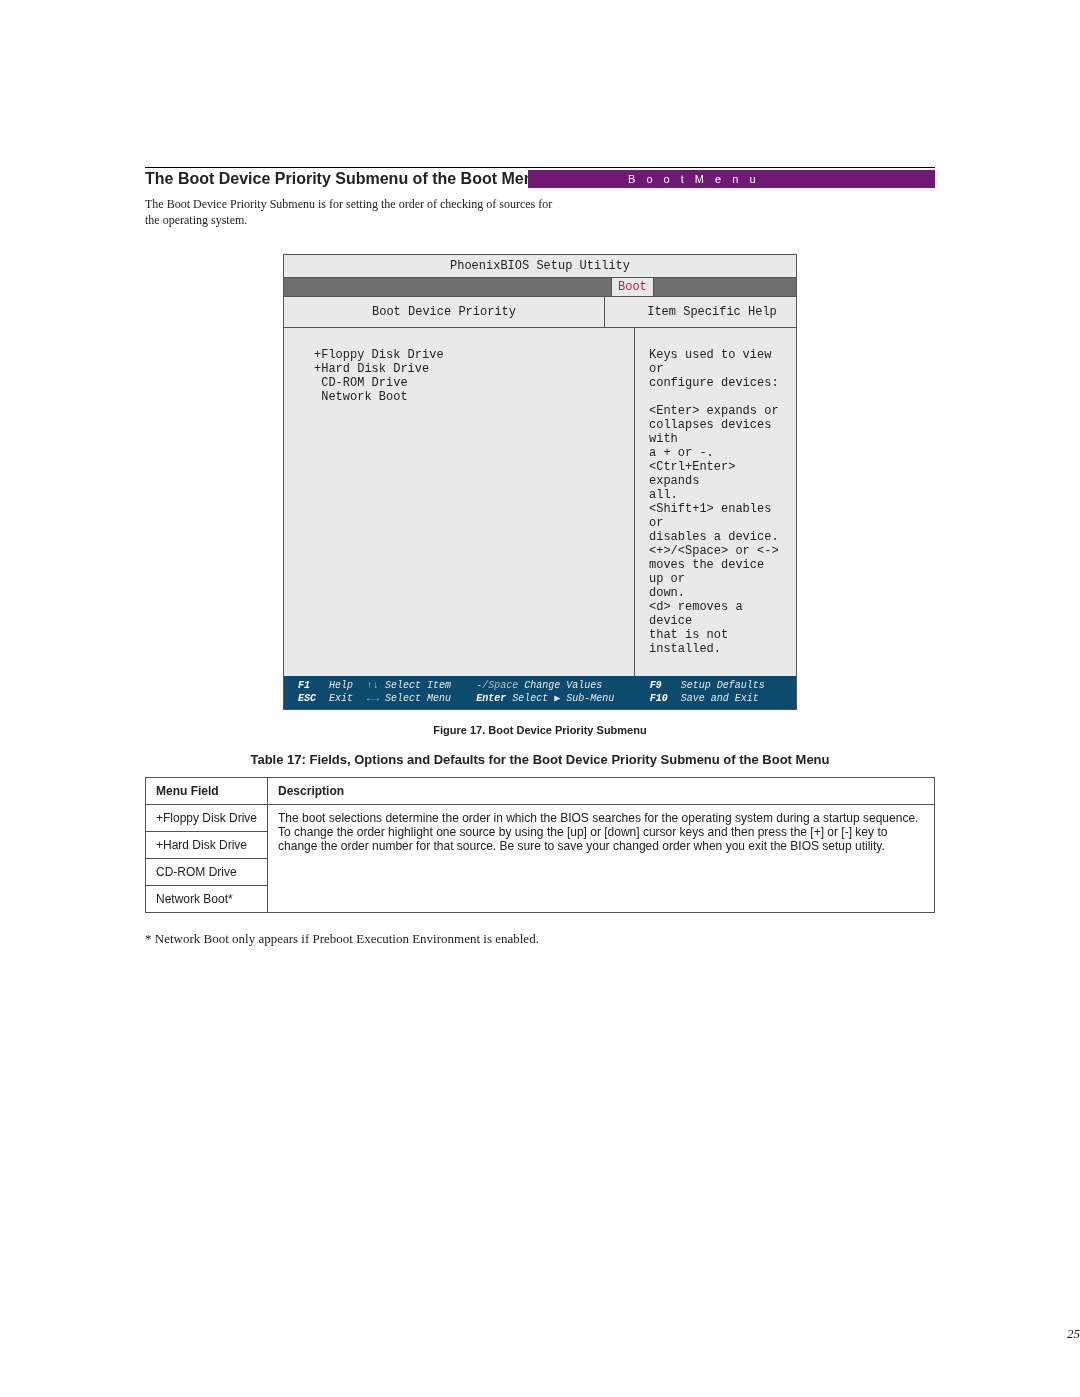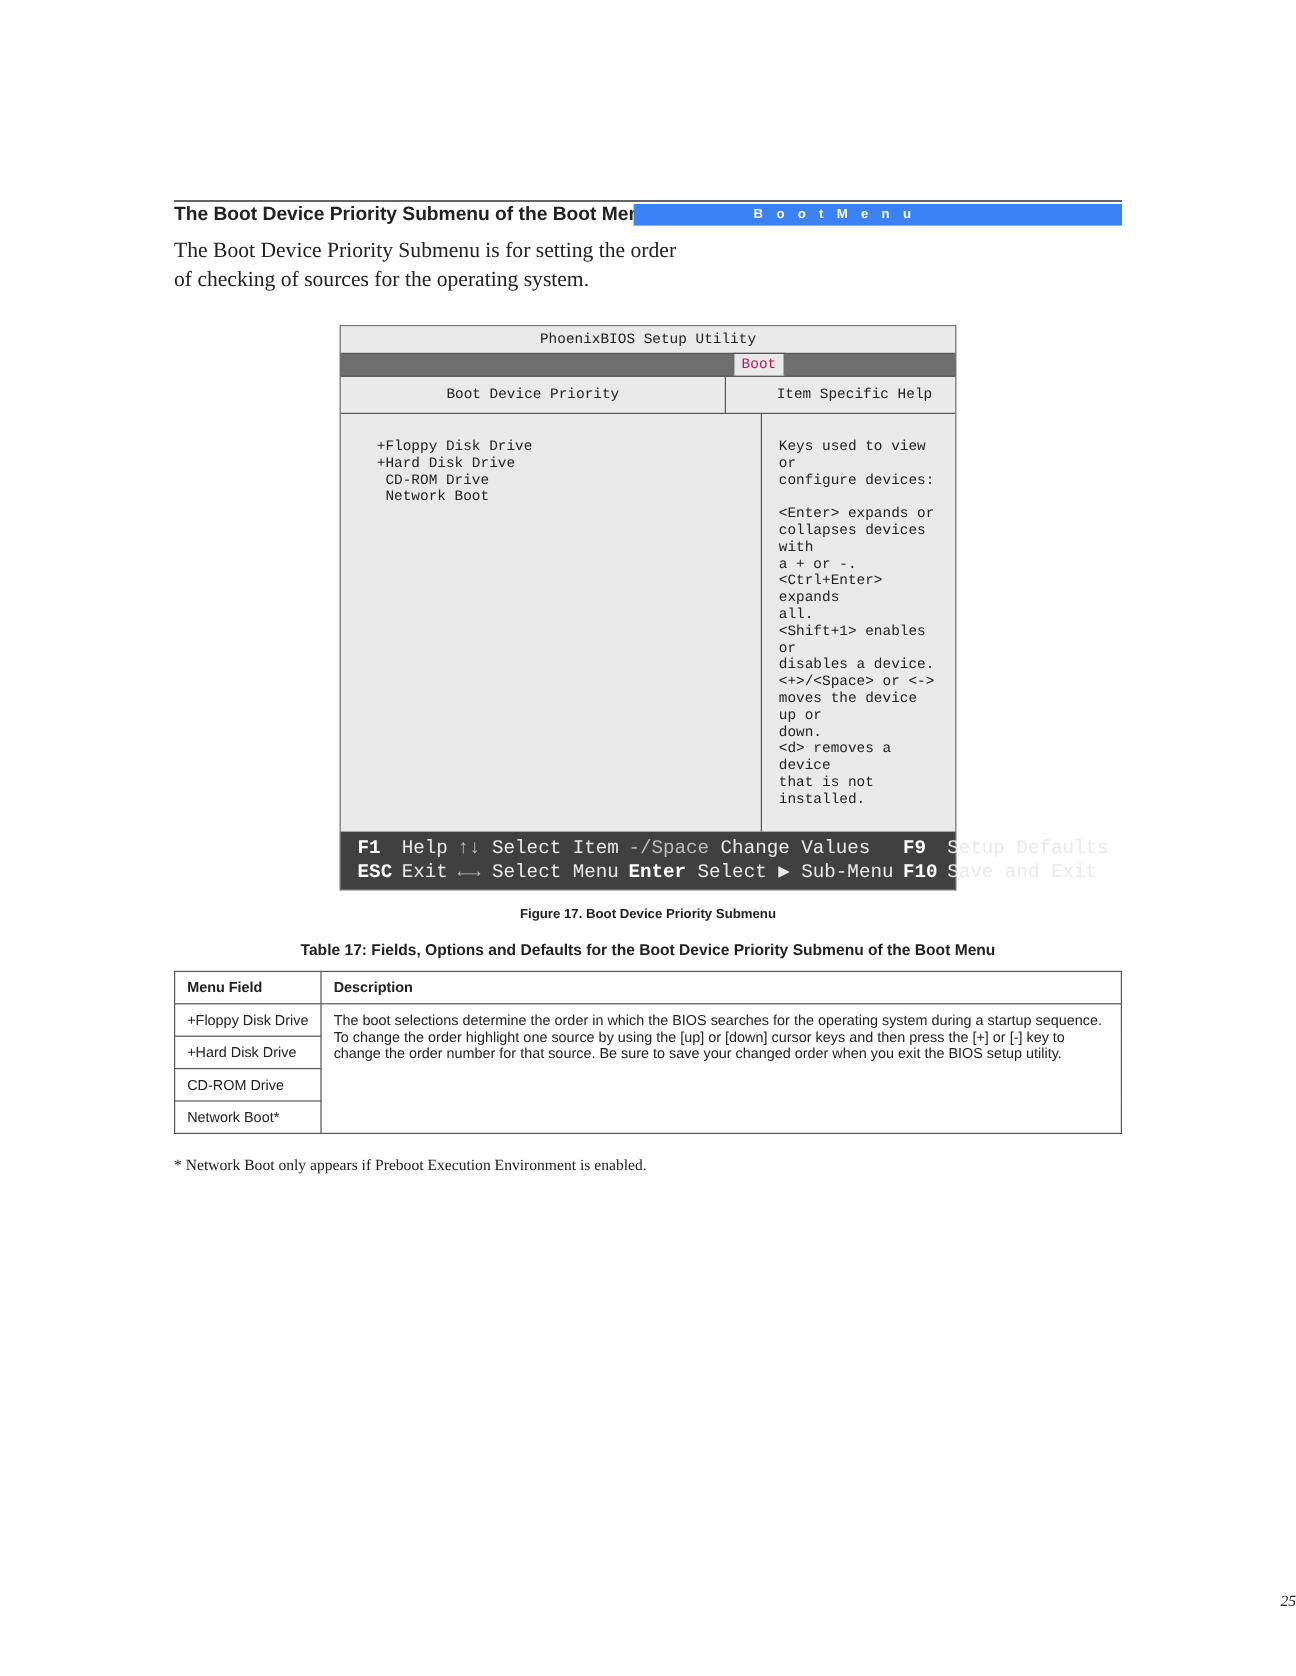--- a/index.html
+++ b/index.html
@@ -23,41 +23,41 @@
     left: 145px;
     right: 145px;
     border-top: 1px solid #000;
   }
   .header-tab {
     position: absolute;
     top: 170px;
     left: 528px;
     right: 145px;
     height: 18px;
-    background: #3b82f6;
+    background: #701a75;
     color: #fff;
     font-family: Arial, Helvetica, sans-serif;
-    font-weight: bold;
+    font-weight: normal;
     font-size: 11px;
     letter-spacing: 4px;
     display: flex;
     align-items: center;
     padding-left: 100px;
     box-sizing: border-box;
   }
   .content {
   }
   h2.section-title {
     font-family: Arial, Helvetica, sans-serif;
     font-weight: bold;
     font-size: 16px;
     margin: 0 0 8px 0;
   }
   p.intro {
-    font-size: 18px;
+    font-size: 12px;
     line-height: 1.35;
     margin: 0 0 26px 0;
     max-width: 420px;
   }
 
   
   .bios {
     width: 512px;
     margin: 0 auto 14px auto;
     border: 1px solid #555;
@@ -116,25 +116,26 @@
     border-right: 1px solid #555;
     padding: 20px 0 20px 30px;
     white-space: pre;
   }
   .bios-body-b {
     flex: 1;
     padding: 20px 14px;
     white-space: pre-wrap;
   }
   .bios-footer {
-    background: #404040;
+    background: #0c4a6e;
     color: #e9e9e9;
     padding: 4px 10px;
-    font-size: 16px;
+    font-size: 10px;
     line-height: 1.25;
+    font-style: italic;
   }
   .bios-footer table { width: 100%; border-collapse: collapse; }
   .bios-footer td { padding: 0 4px; white-space: nowrap; }
   .k-dim { color: #bdbdbd; }
   .k-bold { font-weight: bold; color: #fff; }
 
   .fig-caption {
     text-align: center;
     font-family: Arial, Helvetica, sans-serif;
     font-weight: bold;

